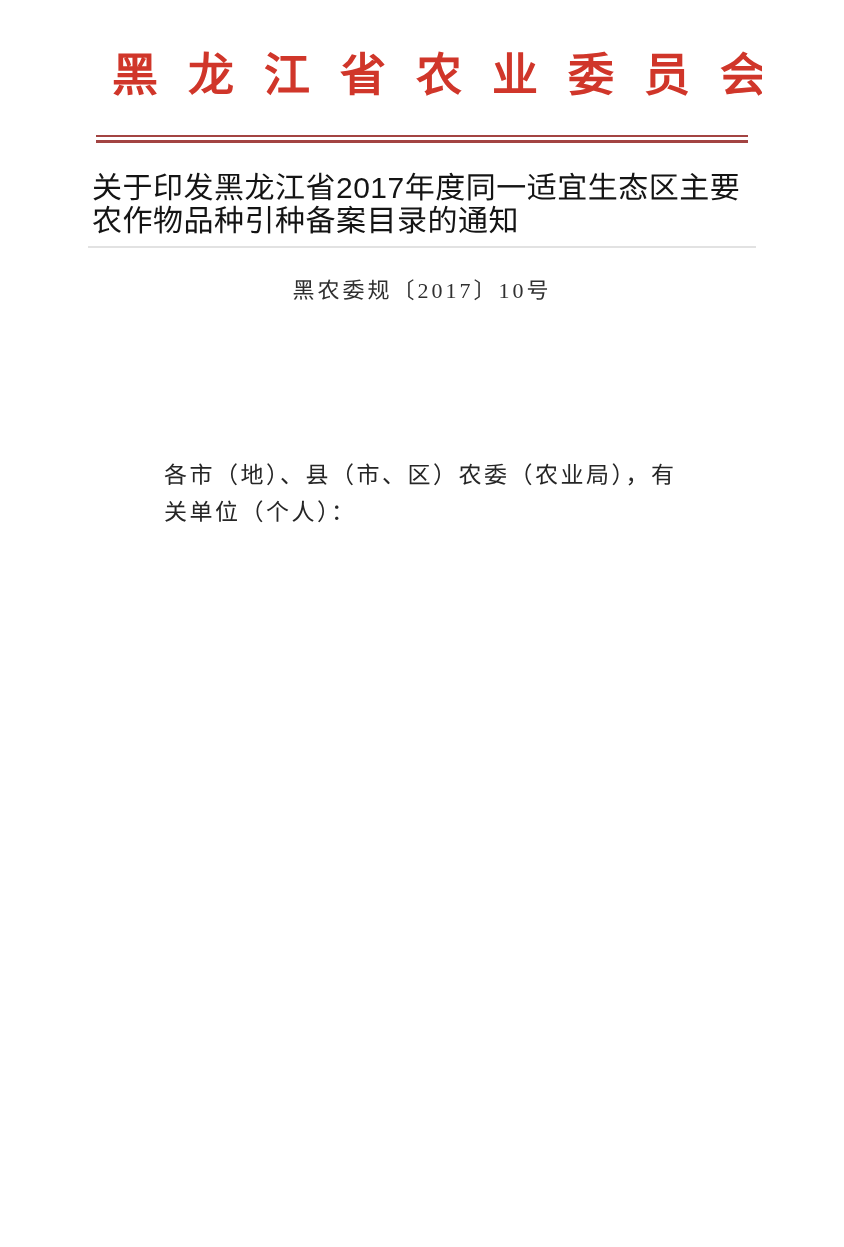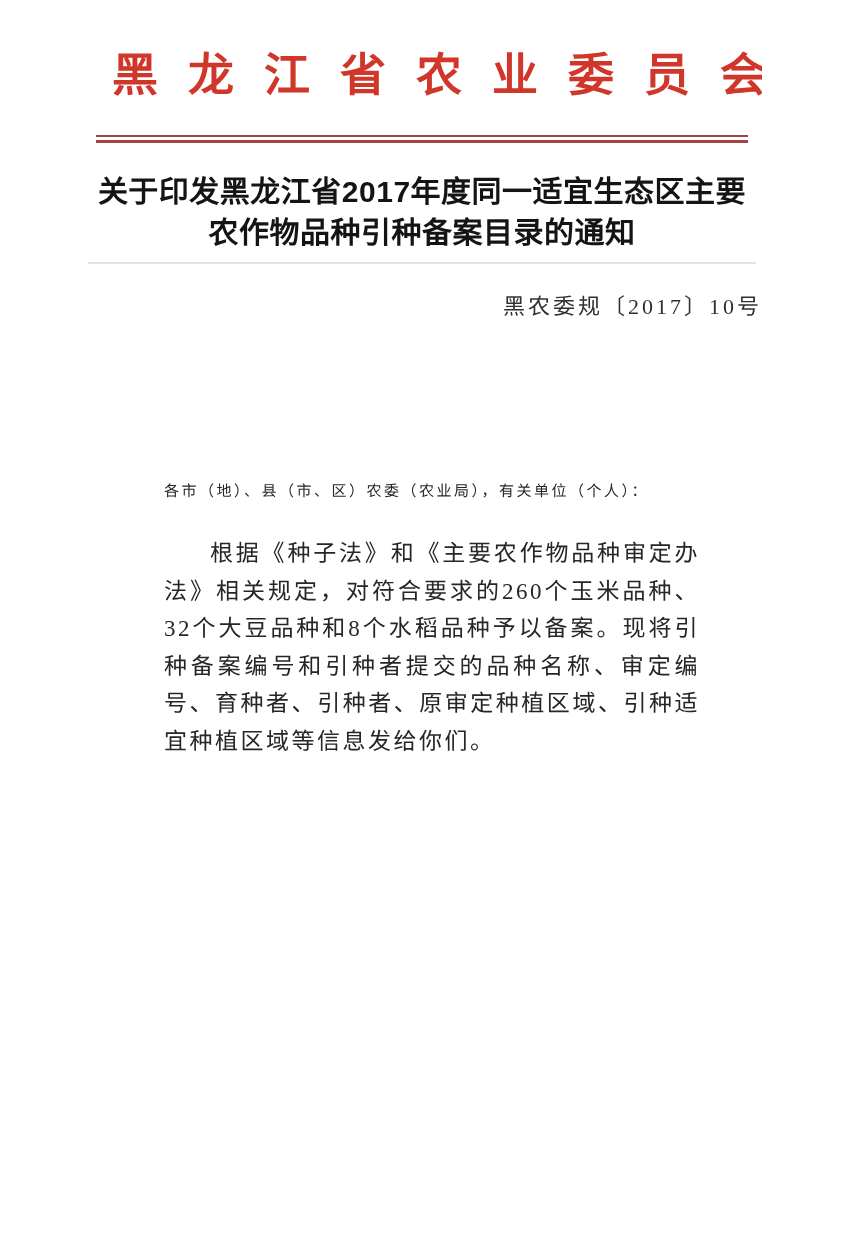--- a/index.html
+++ b/index.html
@@ -35,45 +35,45 @@
   }
   .red-rule{
     margin:33px 14px 0 14px;
     height:8px;
     border-top:2px solid var(--rule_red);
     border-bottom:3px solid var(--rule_red);
   }
   
   .title{
     margin:28px 10px 0 10px;
-    text-align:center;
+    text-align:left;
     font-family:"Liberation Sans","DejaVu Sans",sans-serif;
-    font-weight:700;
+    font-weight:400;
     font-size:30px;
-    line-height:41px;
+    line-height:33px;
     color:var(--title_black);
     letter-spacing:0.5px;
   }
   .title-divider{
     margin:9px 6px 0 6px;
     border-top:2px solid var(--divider_gray);
   }
   
   .doc-number{
     margin-top:29px;
-    text-align:right;
+    text-align:center;
     font-size:22px;
     line-height:28px;
     letter-spacing:3px;
     color:#303030;
   }
   
   .salutation{
     margin:152px 62px 0 82px;
-    font-size:15px;
+    font-size:23px;
     line-height:37px;
     letter-spacing:2.5px;
   }
   .body-para{
     margin:25px 62px 0 82px;
     font-size:23px;
     line-height:37.5px;
     letter-spacing:2.5px;
     text-align:justify;
     text-indent:2em;
@@ -96,17 +96,16 @@
   </header>
 
   <h1 class="title">关于印发黑龙江省2017年度同一适宜生态区主要农作物品种引种备案目录的通知</h1>
 
   <div class="title-divider"></div>
 
   <div class="doc-number">黑农委规〔2017〕10号</div>
 
   <p class="salutation">各市（地）、县（市、区）农委（农业局），有关单位（个人）：</p>
 
-  <p class="body-para">根据《种子法》和《主要农作物品种审定办法》相关规定，对符合要求的260个玉米品种、32个大豆品种和8个水稻品种予以备案。现将引种备案编号和引种者提交的品种名称、审定编号、育种者、引种者、原审定种植区域、引种适宜种植区域等信息发给你们。</p>
 
 
 
 </div>
 
 </body></html>

